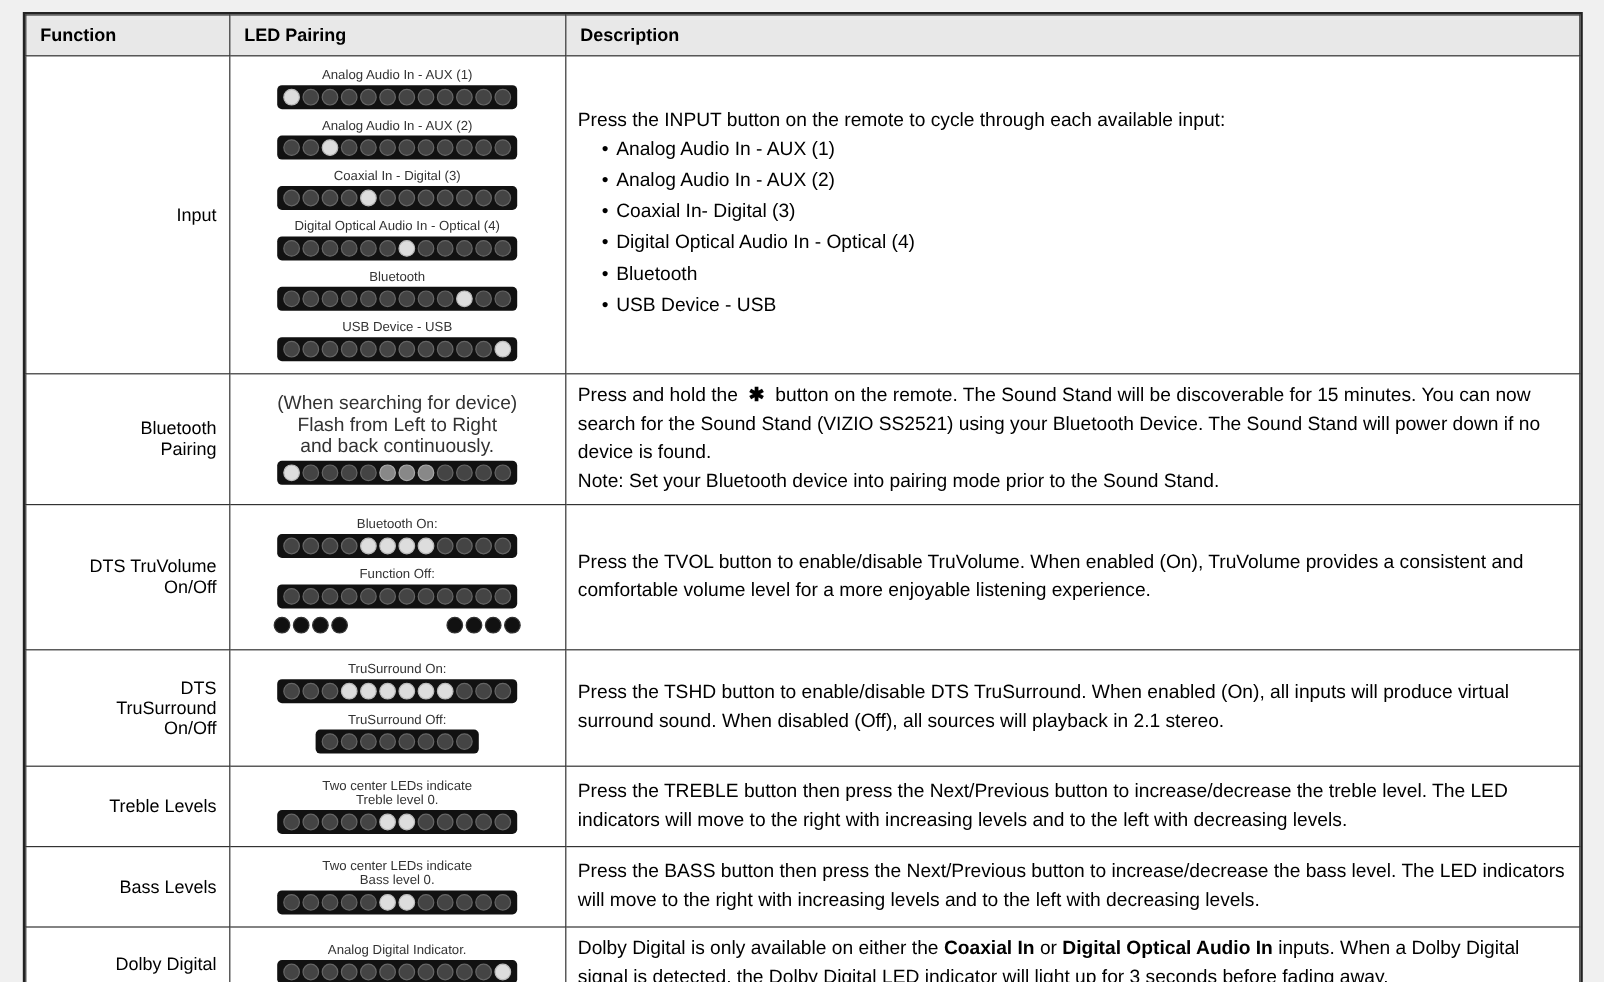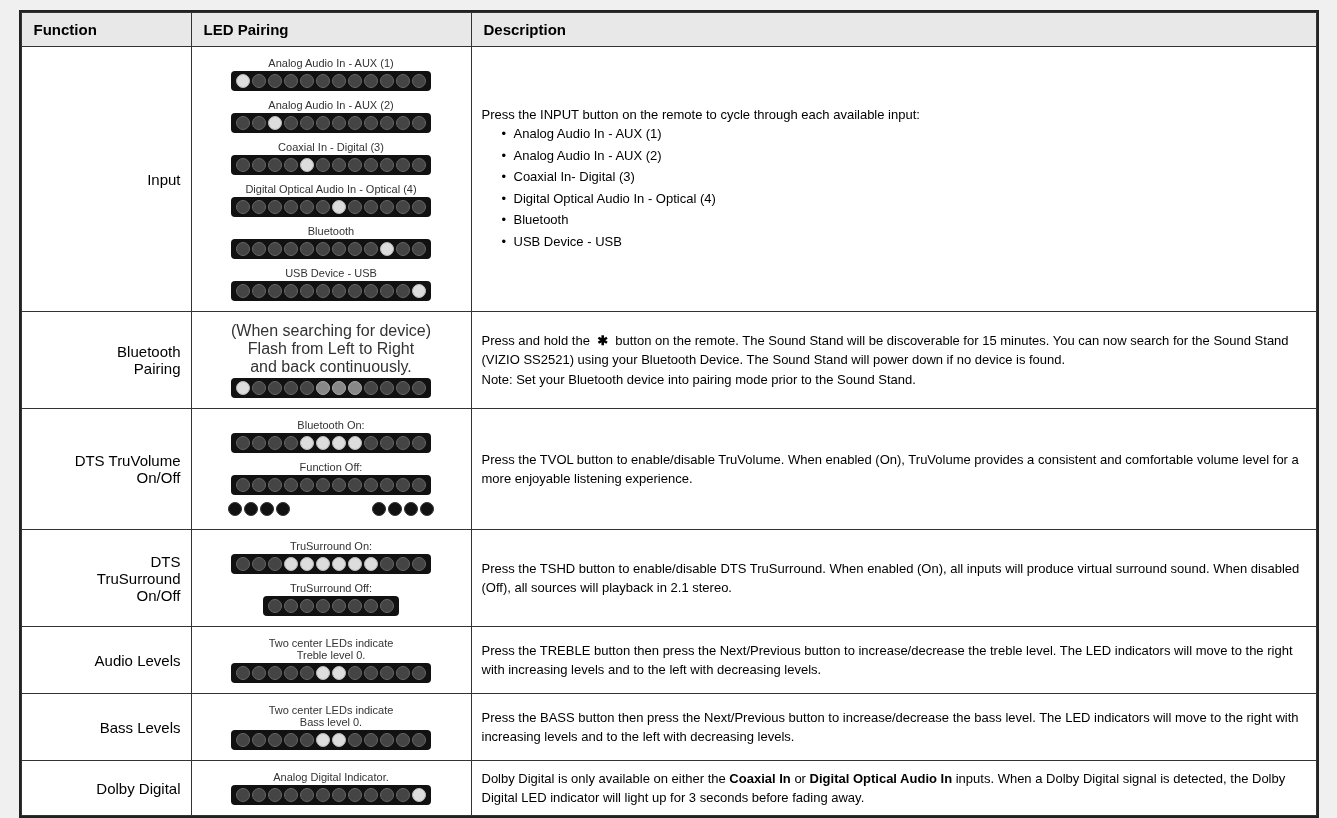--- a/index.html
+++ b/index.html
@@ -40,21 +40,21 @@
       text-align: right;
       font-size: 15px;
       font-weight: normal;
     }
     .col-led {
       width: 280px;
       text-align: center;
     }
     .col-desc {
       text-align: left;
-      font-size: 13px;
+      font-size: 16px;
       line-height: 1.5;
     }
     .led-label {
       font-size: 11px;
       color: #333;
       margin-bottom: 2px;
       margin-top: 4px;
     }
     .led-bar {
       display: inline-flex;
@@ -324,21 +324,21 @@
             <span class="led led-off"></span>
             <span class="led led-off"></span>
             <span class="led led-off"></span>
             <span class="led led-off"></span>
           </div>
         </td>
         <td class="col-desc">Press the TSHD button to enable/disable DTS TruSurround. When enabled (On), all inputs will produce virtual surround sound. When disabled (Off), all sources will playback in 2.1 stereo.</td>
       </tr>
 
       <tr>
-        <td class="col-function">Audio Levels</td>
+        <td class="col-function">Treble Levels</td>
         <td class="col-led">
           <div class="led-label" style="white-space:pre-line;">Two center LEDs indicate
 Treble level 0.</div>
           <div class="led-bar">
             <span class="led led-off"></span>
             <span class="led led-off"></span>
             <span class="led led-off"></span>
             <span class="led led-off"></span>
             <span class="led led-off"></span>
             <span class="led led-on"></span>

